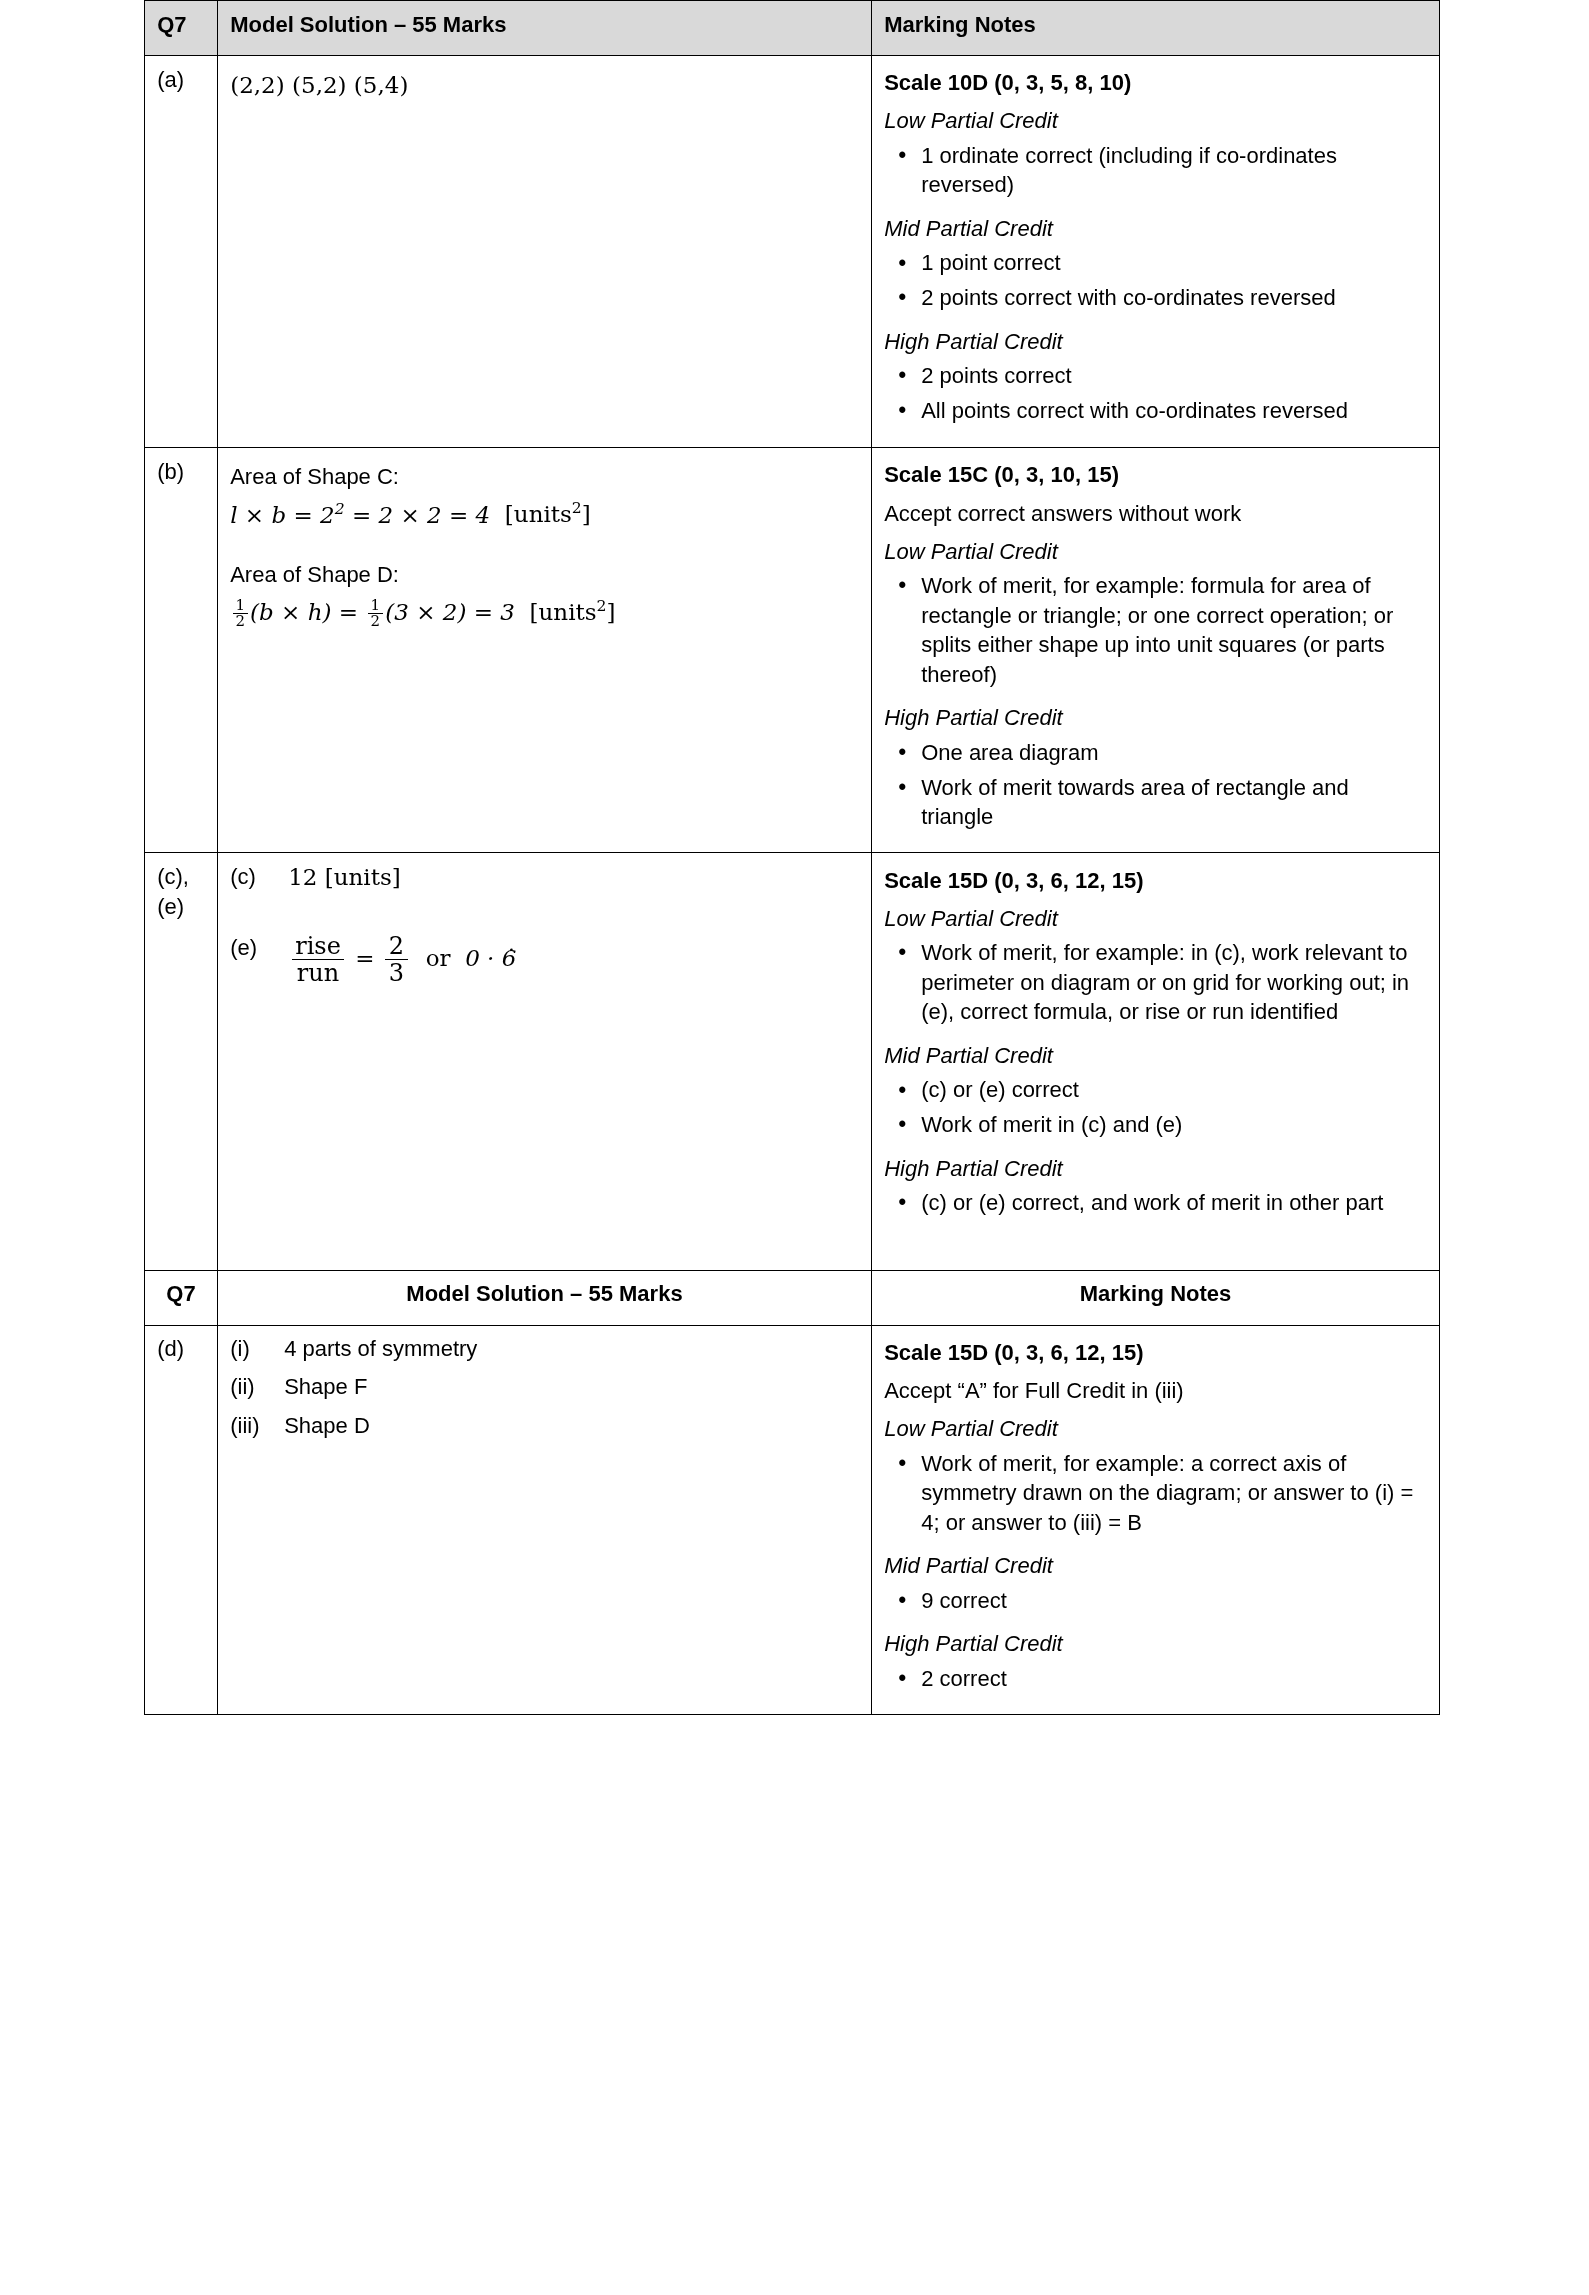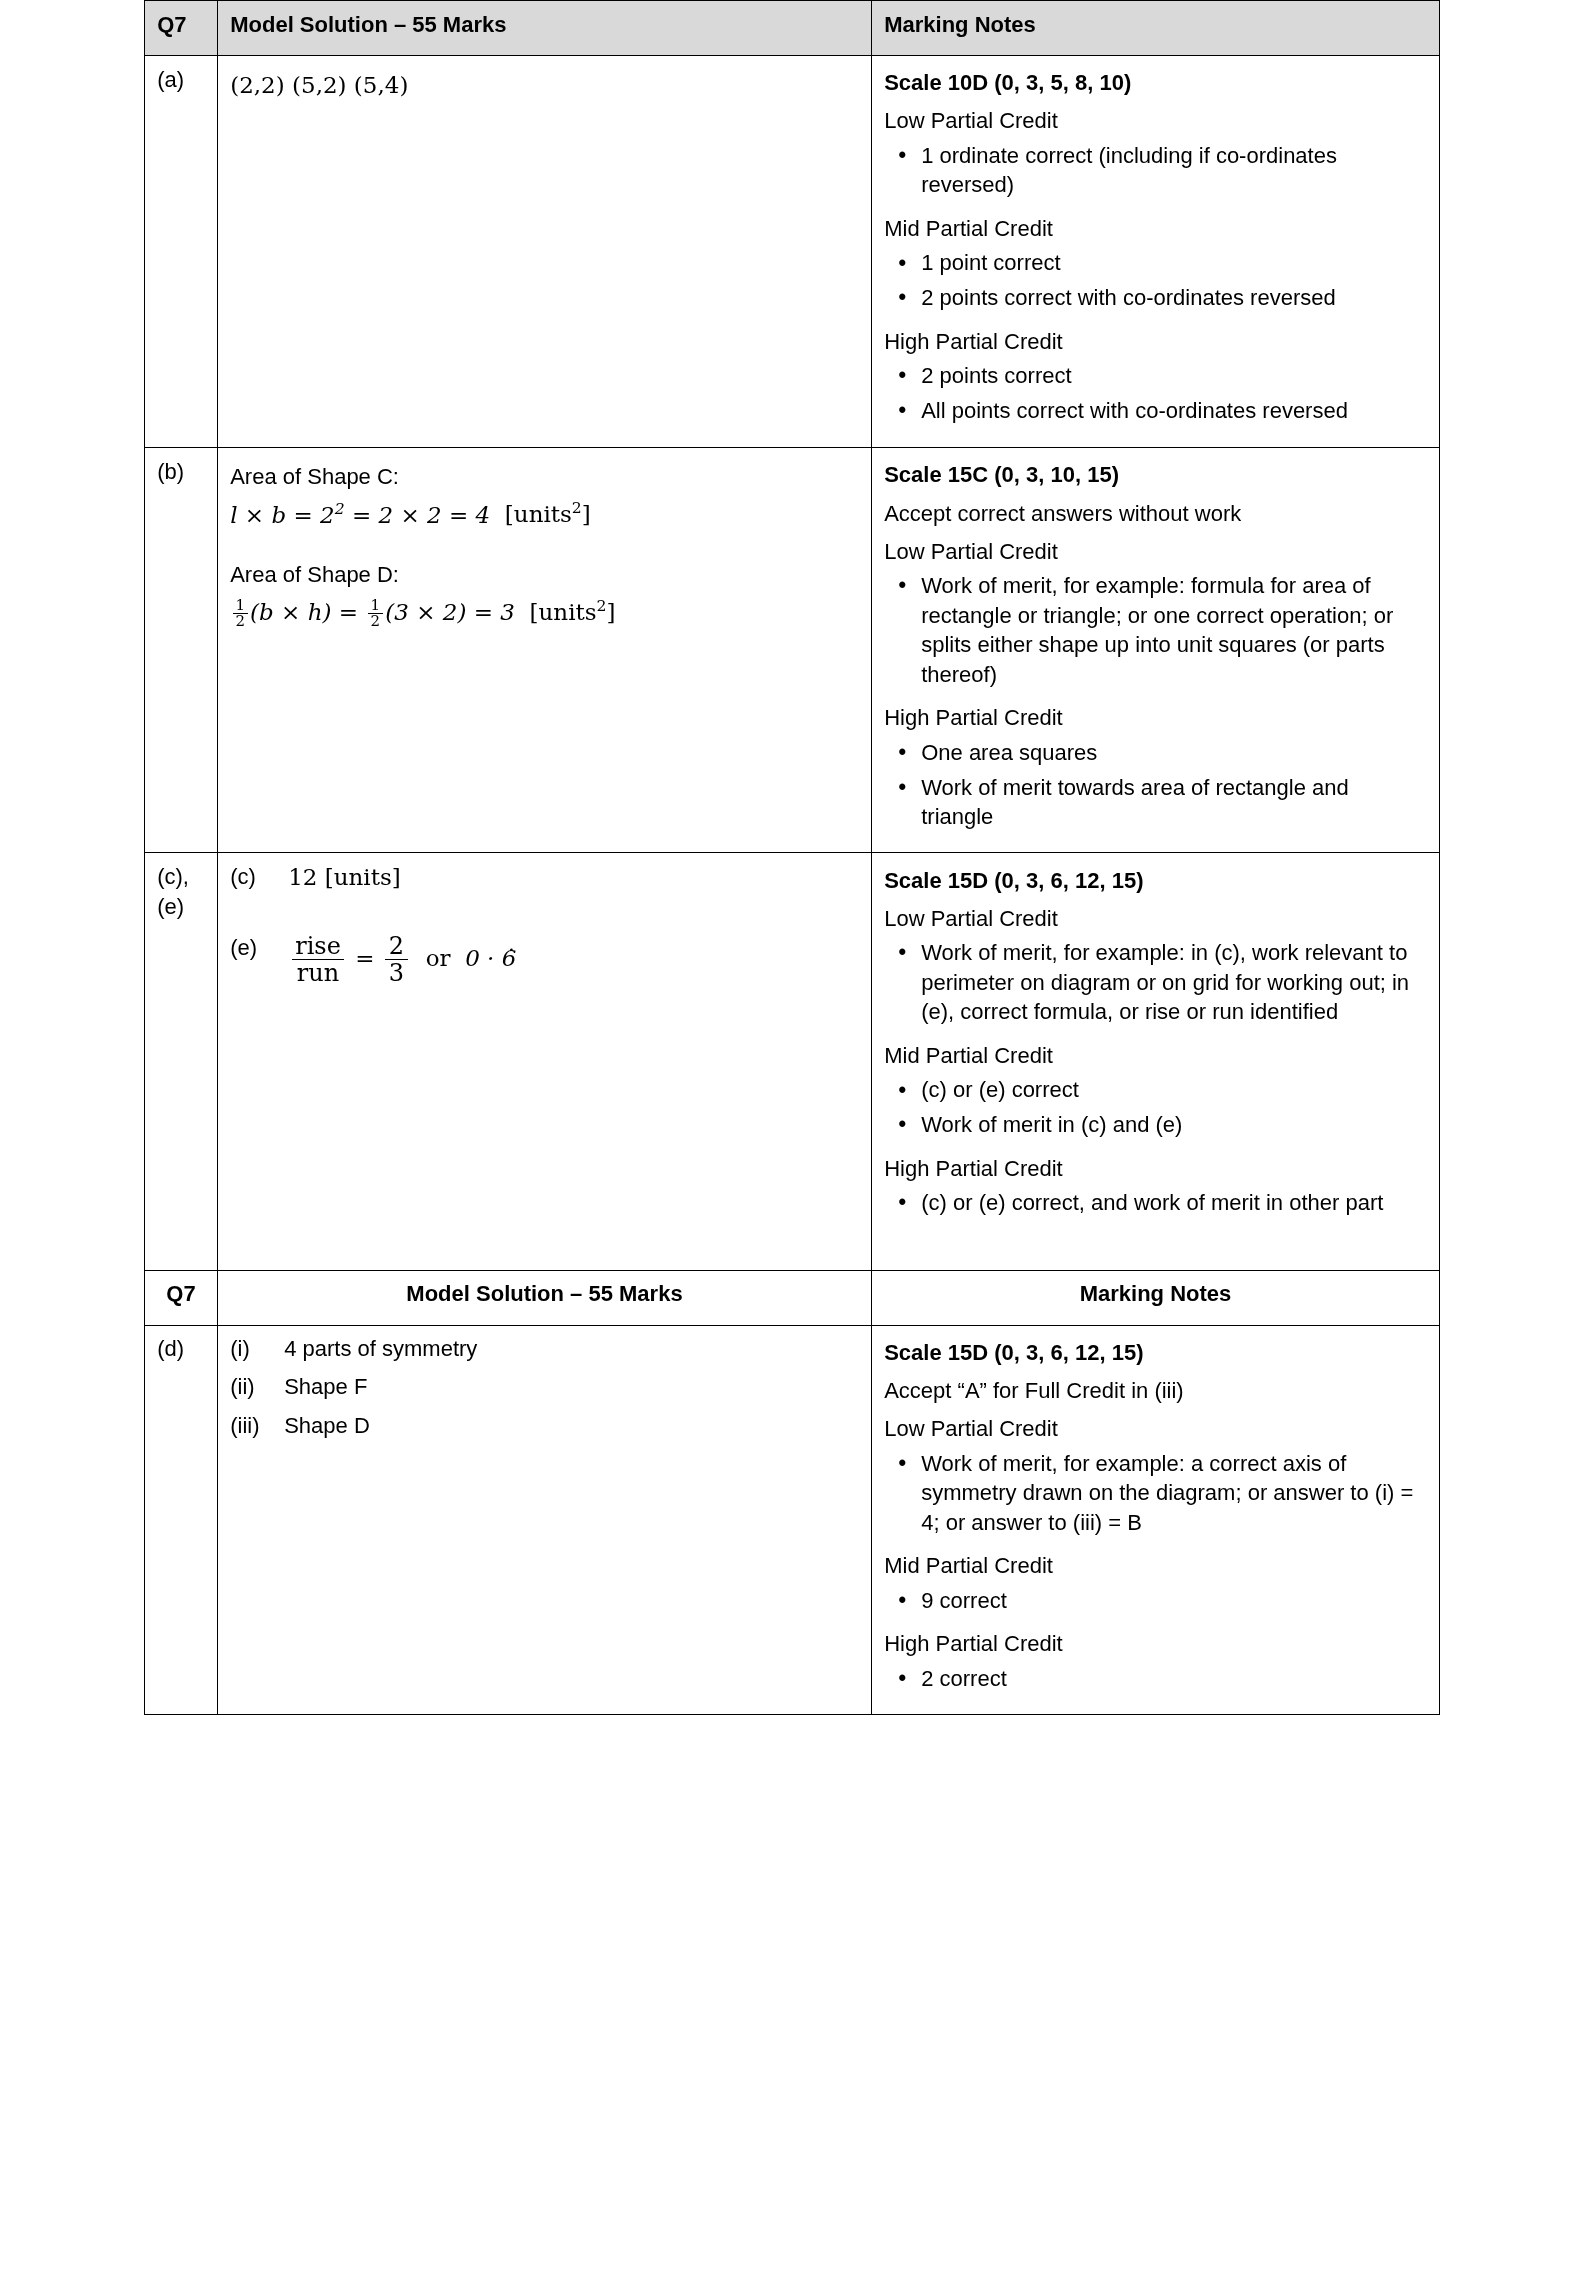--- a/index.html
+++ b/index.html
@@ -51,20 +51,21 @@
   .notes-cell { font-size: 22px; }
 
   .scale-title {
     font-weight: bold;
     margin: 3.5px 0 8.7px 0;
   }
   .plain-line {
     margin: 0 0 8.7px 0;
   }
   .credit-head {
+    font-style: italic;
     margin: 14px 0 5.2px 0;
   }
   .credit-head.first { margin-top: 5.2px; }
   ul.bullets {
     margin: 0 0 0 0;
     padding-left: 37px;
     list-style: none;
   }
   ul.bullets li {
     position: relative;
@@ -188,21 +189,21 @@
           <div class="scale-title">Scale 15C (0, 3, 10, 15)</div>
           <div class="plain-line">Accept correct answers without work</div>
 
           <div class="credit-head first">Low Partial Credit</div>
           <ul class="bullets">
             <li>Work of merit, for example: formula for area of rectangle or triangle;  or one correct operation; or splits either shape up into unit squares (or parts thereof)</li>
           </ul>
 
           <div class="credit-head">High Partial Credit</div>
           <ul class="bullets">
-            <li>One area squares</li>
+            <li>One area diagram</li>
             <li>Work of merit towards area of rectangle <b>and</b> triangle</li>
           </ul>
         </td>
       </tr>
 
       <tr>
         <td class="qlabel">(c),<br>(e)</td>
         <td class="sol-cell cell-tall-ce">
           <div class="indent-list row-c-e">
             <div class="il-row">

